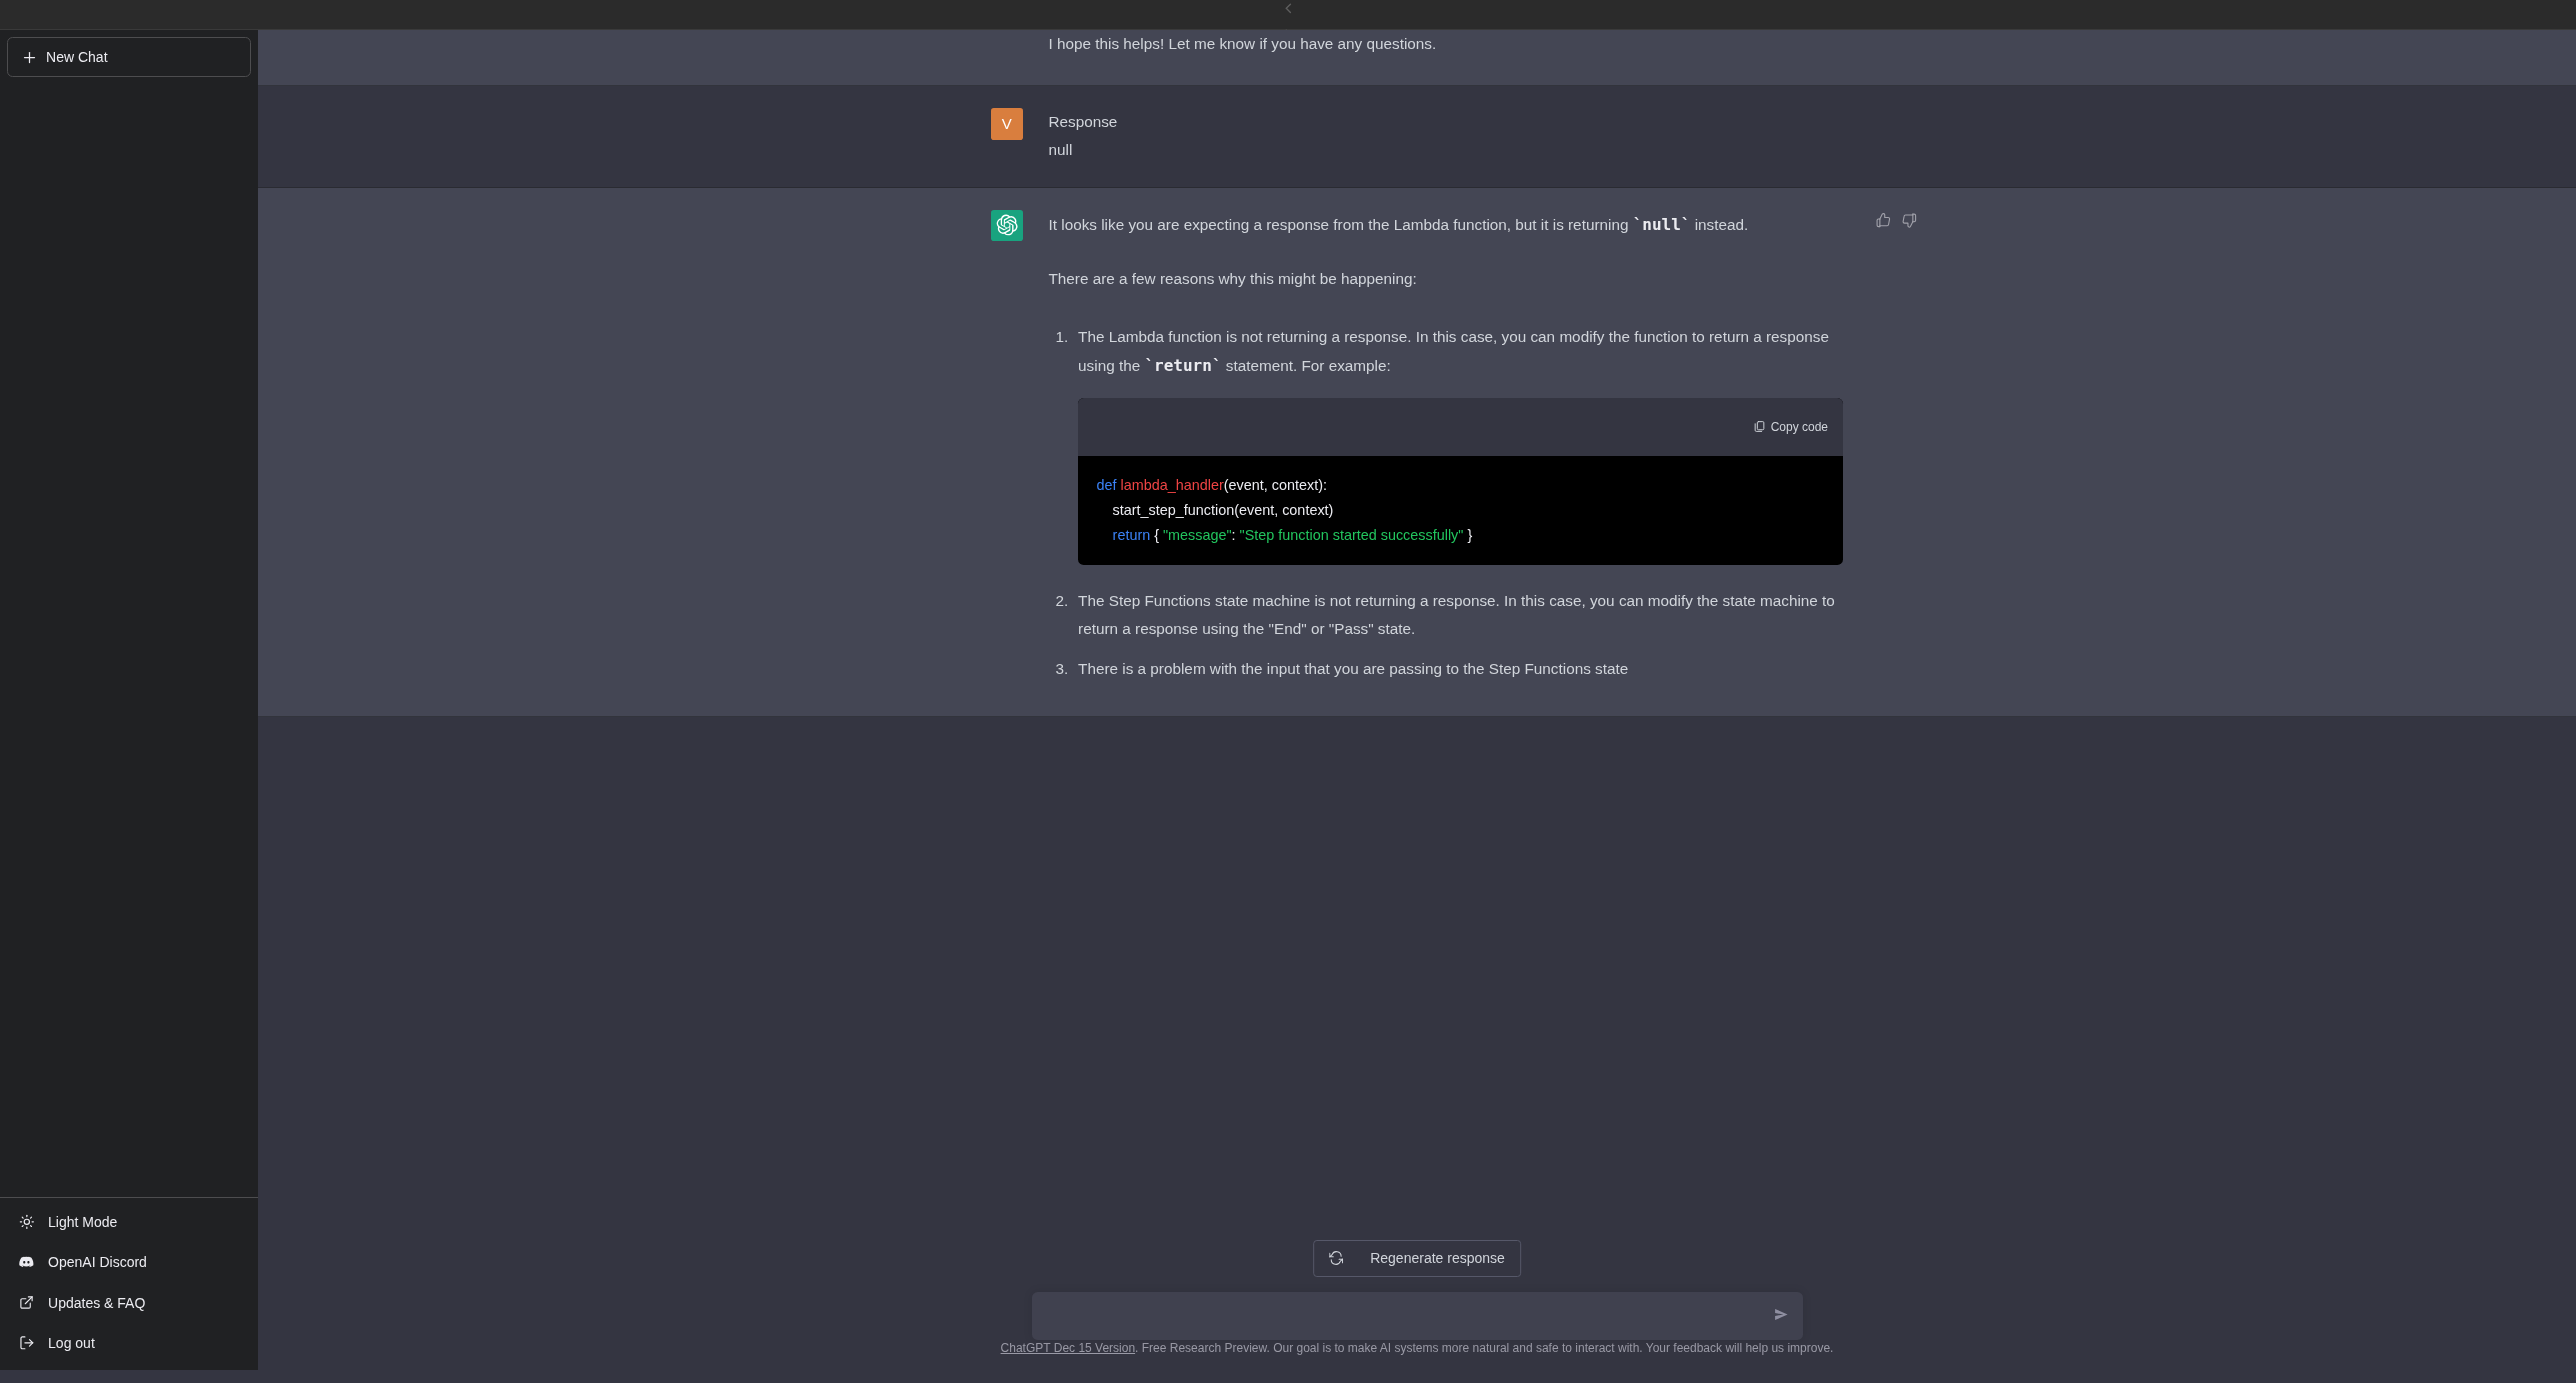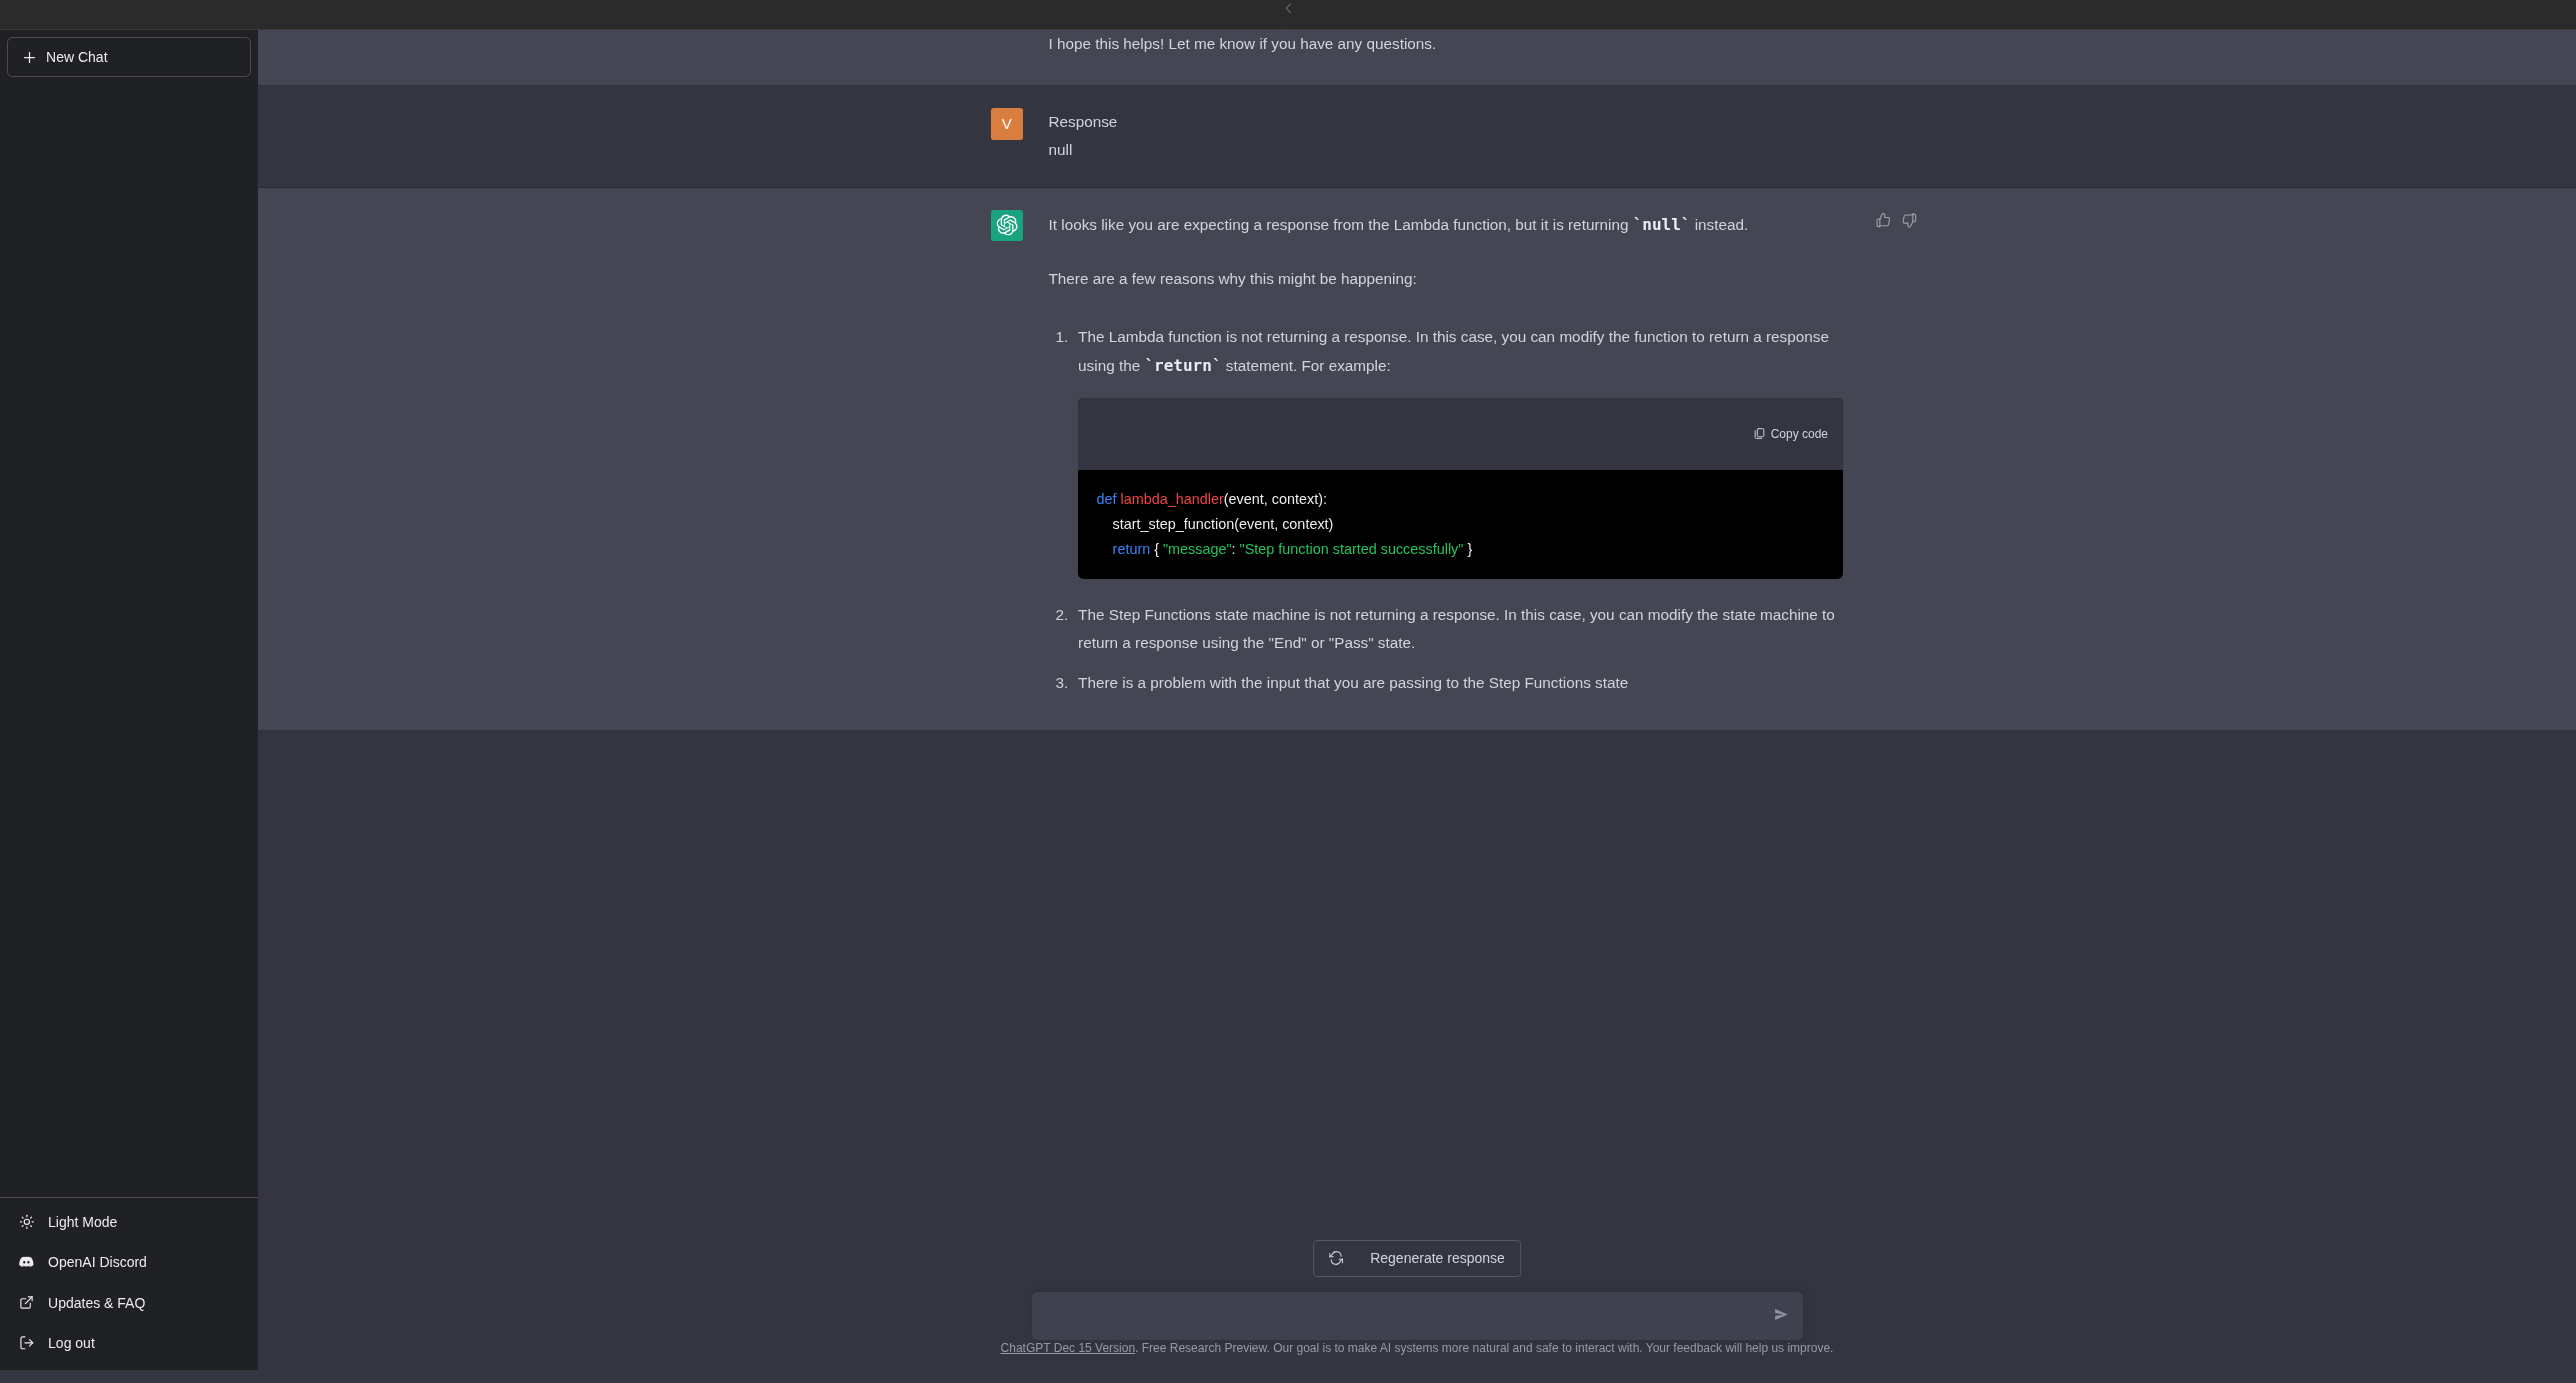--- a/index.html
+++ b/index.html
@@ -191,21 +191,21 @@
     border-radius: 5.6px;
     margin-top: 16.7px;
     margin-bottom: 22px;
     overflow: hidden;
   }
   .code-header {
     background: #343541;
     display: flex;
     justify-content: flex-end;
     align-items: center;
-    padding: 25px 15px;
+    padding: 18px 15px;
     gap: 5px;
     color: #d1d5db;
     font-size: 12px;
   }
   .code-body {
     padding: 16.7px 18.5px;
     font-family: Liberation Sans, sans-serif;
     font-size: 14.4px;
     line-height: 1.75;
     white-space: pre;

